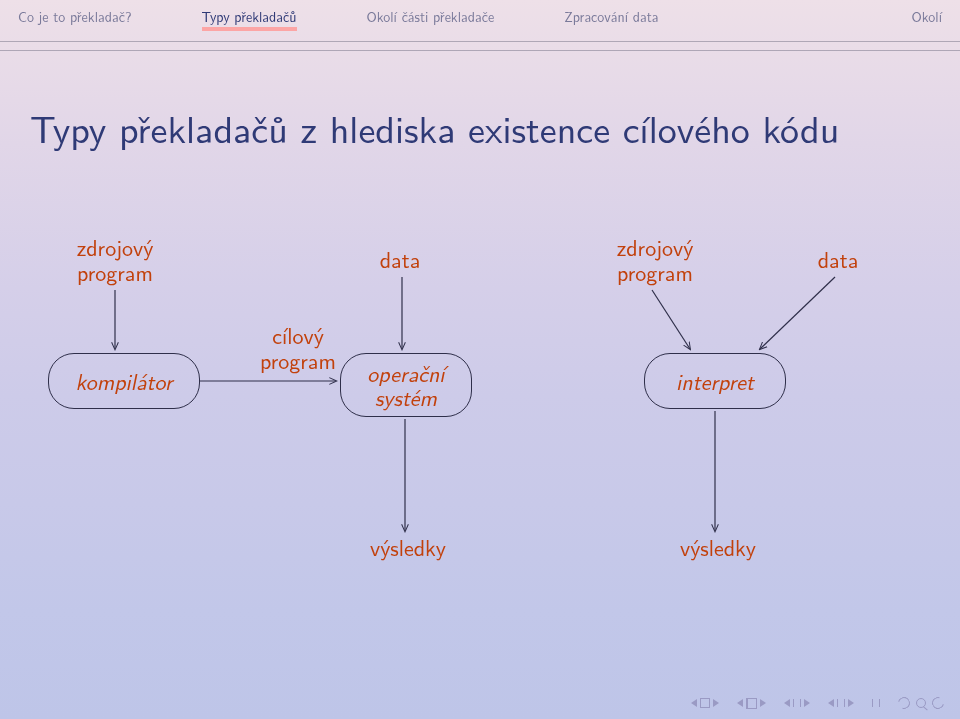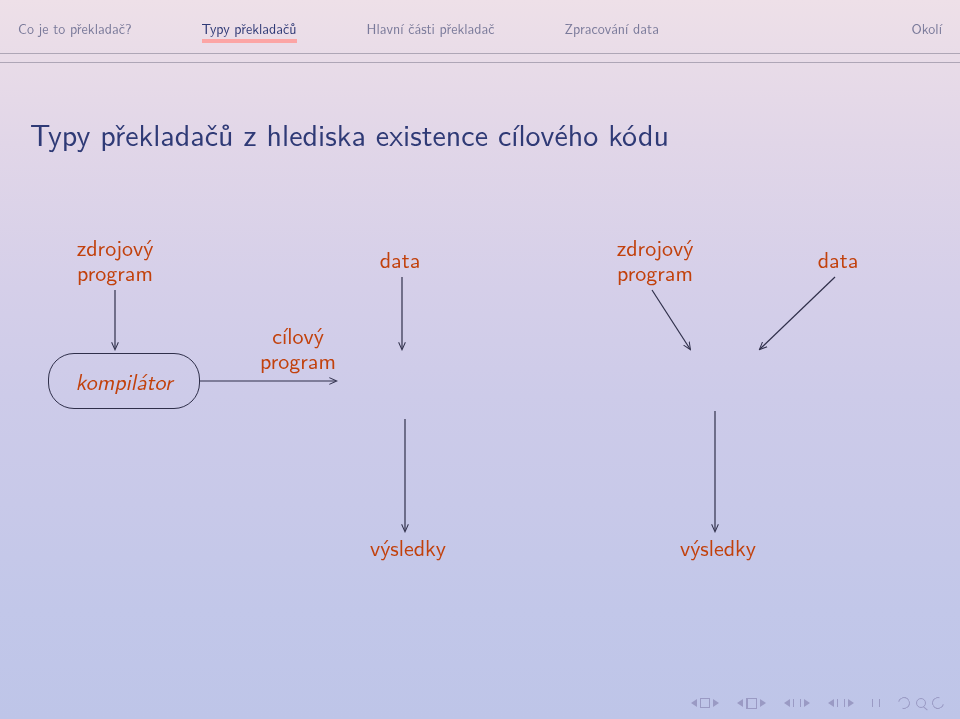--- a/index.html
+++ b/index.html
@@ -39,21 +39,21 @@
     margin: 0;
   }
   .nav-rule2 {
     height: 1px;
     background: rgba(66, 66, 90, 0.35);
     margin-top: 8px;
   }
 
   
   .title {
-    font-size: 30px;
+    font-size: 38px;
     color: #2f3a76;
     font-weight: 400;
     margin: 48px 0 0 30px;
   }
 
   
   .diagram {
     position: relative;
     width: 900px;
     height: 430px;
@@ -147,51 +147,58 @@
     width: 100%; height: 100%;
     overflow: visible;
   }
 </style>
 </head>
 <body>
 
 <div class="nav">
   <span class="nav-item">Co je to překladač?</span>
   <span class="nav-item nav-active">Typy překladačů</span>
-  <span class="nav-item">Hlavní části překladač</span>
+  <span class="nav-item">Okolí části překladače</span>
   <span class="nav-item">Zpracování data</span>
-  <span class="nav-item" style="margin-left:auto; margin-right:0;margin-top:12px;">Okolí</span>
+  <span class="nav-item" style="margin-left:auto; margin-right:0;">Okolí</span>
 </div>
 <div class="nav-rule"></div>
 <div class="nav-rule2"></div>
 
 <div class="title">Typy překladačů z hlediska existence cílového kódu</div>
 
 <div class="diagram">
 
   <div class="label" style="left:20px; top:0; width:130px; white-space:pre-line;">zdrojový
 program</div>
 
   <div class="node" style="left:18px; top:118px; width:150px; height:54px;">
     <span>kompilátor</span>
   </div>
 
   <div class="label" style="left:213px; top:88px; width:110px; white-space:pre-line; font-style:normal;">cílový
 program</div>
 
   <div class="label" style="left:330px; top:12px; width:80px;">data</div>
 
+  <div class="node" style="left:310px; top:118px; width:130px; height:62px; white-space:pre-line;">
+    <span style="white-space:pre-line;">operační
+systém</span>
+  </div>
 
   <div class="label" style="left:328px; top:300px; width:100px;">výsledky</div>
 
   <div class="label" style="left:560px; top:0; width:130px; white-space:pre-line;">zdrojový
 program</div>
 
   <div class="label" style="left:768px; top:12px; width:80px;">data</div>
 
+  <div class="node" style="left:614px; top:118px; width:140px; height:54px;">
+    <span>interpret</span>
+  </div>
 
   <div class="label" style="left:638px; top:300px; width:100px;">výsledky</div>
 
   <svg class="arrows">
     <defs>
       <marker id="ah" viewBox="0 0 10 10" refX="8" refY="5" markerWidth="7" markerHeight="7" orient="auto-start-reverse">
         <path d="M 0 1 L 9 5 L 0 9" fill="none" stroke="#2f2f4a" stroke-width="1.2"></path>
       </marker>
     </defs>
 

